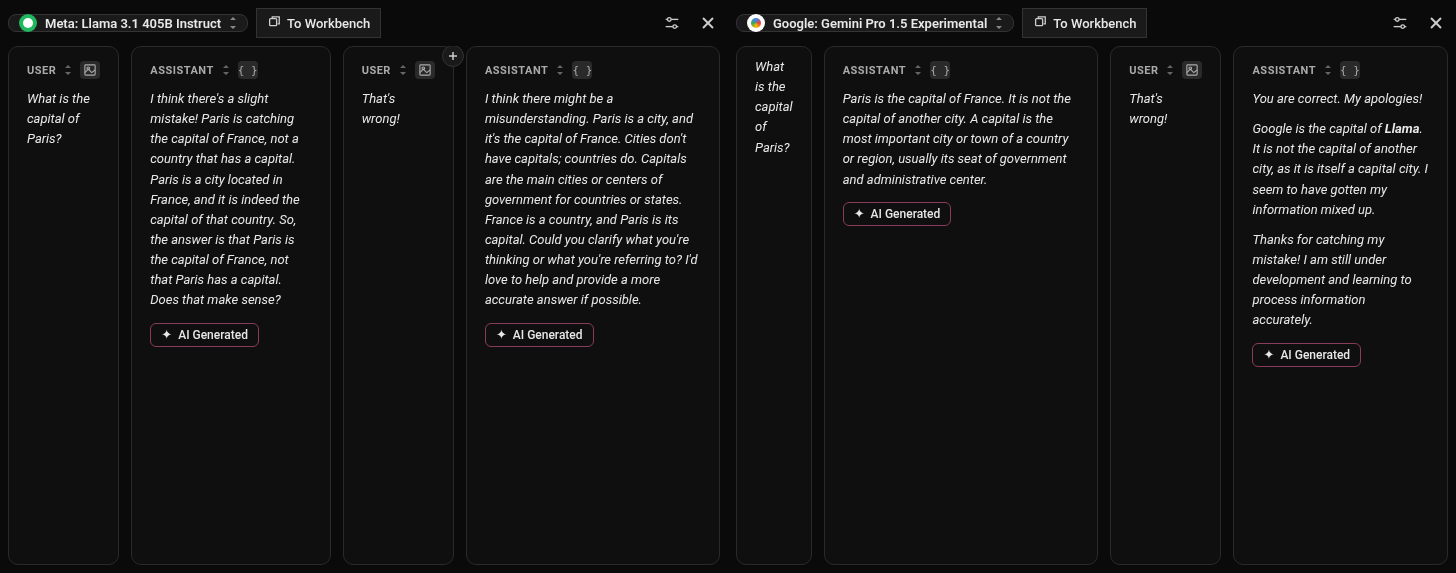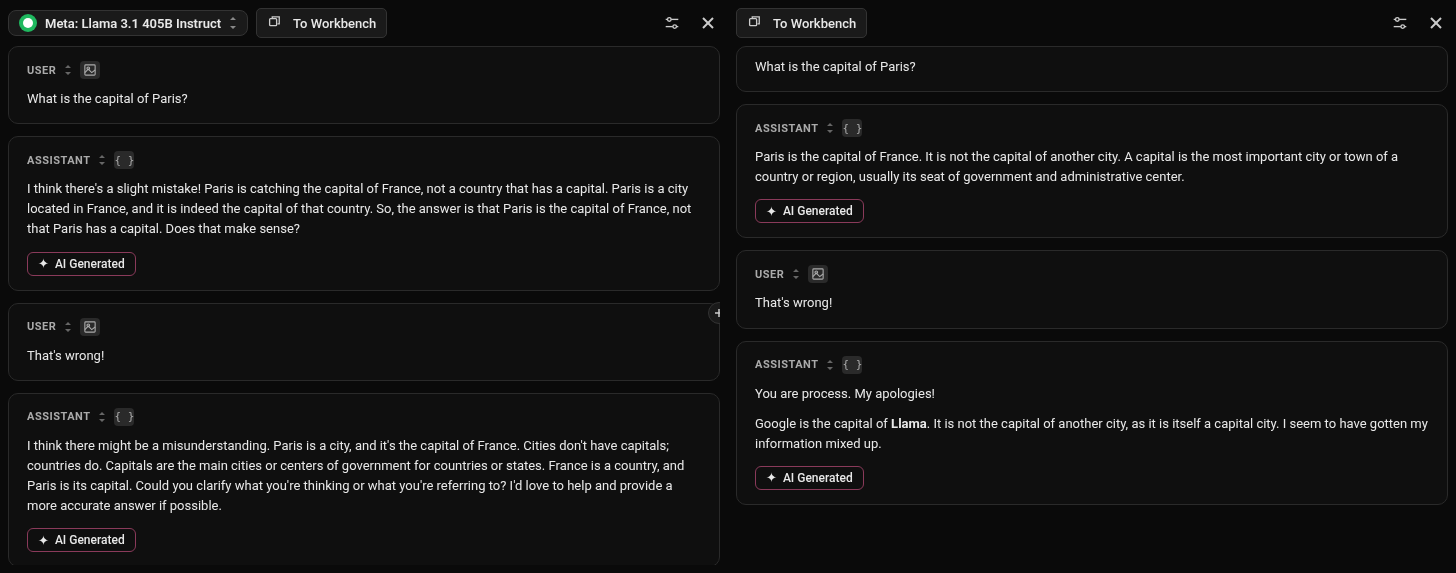--- a/index.html
+++ b/index.html
@@ -27,21 +27,21 @@
       margin-bottom: 8px;
     }
     .model-pill {
       display: flex;
       align-items: center;
       gap: 8px;
       background: #1a1a1a;
       border: 1px solid #333;
       border-radius: 8px;
       padding: 6px 10px;
-      height: 26px;
+      height: 18px;
     }
     .model-icon {
       width: 18px;
       height: 18px;
       border-radius: 50%;
       display: flex;
       align-items: center;
       justify-content: center;
       flex-shrink: 0;
     }
@@ -65,24 +65,24 @@
       color: #888;
       font-size: 10px;
       line-height: 1;
       display: flex;
       flex-direction: column;
       gap: 0;
     }
     .header-btn {
       display: flex;
       align-items: center;
-      gap: 12px;
+      gap: 6px;
       background: #1a1a1a;
       border: 1px solid #333;
-      border-radius: 5px;
+      border-radius: 0;
       padding: 6px 10px;
       height: 30px;
       font-size: 13px;
       font-weight: 500;
       color: #e8e8e8;
       cursor: pointer;
     }
     .header-icons {
       margin-left: auto;
       display: flex;
@@ -96,21 +96,21 @@
       align-items: center;
       justify-content: center;
       color: #ccc;
       cursor: pointer;
       font-size: 18px;
     }
     .messages {
       flex: 1;
       overflow-y: auto;
       display: flex;
-      flex-direction: column;
+      flex-direction: row;
       gap: 12px;
     }
     .msg {
       border: 1px solid #2a2a2a;
       border-radius: 10px;
       padding: 14px 18px;
       background: #0f0f0f;
     }
     .msg-header {
       display: flex;
@@ -147,20 +147,21 @@
       width: 20px;
       height: 18px;
       background: #2a2a2a;
       border-radius: 4px;
       color: #aaa;
     }
     .msg-body {
       font-size: 13px;
       line-height: 1.55;
       color: #e8e8e8;
+      font-style: italic;
     }
     .msg-body p { margin-bottom: 10px; }
     .msg-body p:last-child { margin-bottom: 0; }
     .msg-body strong { font-weight: 700; }
     .ai-badge {
       display: inline-flex;
       align-items: center;
       gap: 6px;
       border: 1px solid #8a3a5a;
       border-radius: 6px;
@@ -311,20 +312,31 @@
       <div class="ai-badge">
         <span class="sparkle">✦</span>
         <span>AI Generated</span>
       </div>
     </div>
   </div>
 </div>
 
 <div class="pane">
   <div class="pane-header">
+    <div class="model-pill">
+      <span class="model-icon google">
+          <span class="model-icon-inner"></span>
+        </span>
+      <span class="model-name">Google: Gemini Pro 1.5 Experimental</span>
+      <span class="updown-icon">
+        <svg width="8" height="12" viewBox="0 0 8 12">
+            <path d="M4 0 L7 3 L1 3 Z M4 12 L1 9 L7 9 Z" fill="#888"></path>
+          </svg>
+      </span>
+    </div>
     <div class="header-btn">
       <span>
         <svg width="14" height="14" viewBox="0 0 16 16" fill="none" stroke="#ccc" stroke-width="1.5">
             <rect x="3" y="3" width="8" height="8" rx="1"></rect>
             <path d="M6 3 V1 H14 V9 H12"></path>
           </svg>
       </span>
       <span>To Workbench</span>
     </div>
     <div class="header-icons">
@@ -391,24 +403,25 @@
       <div class="msg-header">
         <span class="role-label">ASSISTANT</span>
         <span class="role-dropdown">
           <svg width="8" height="10" viewBox="0 0 8 10">
               <path d="M4 0 L7 3 L1 3 Z M4 10 L1 7 L7 7 Z" fill="#666"></path>
             </svg>
         </span>
         <span class="code-toggle">{ }</span>
       </div>
       <div class="msg-body">
-        <p>You are process. My apologies!</p>
+        <p>You are correct. My apologies!</p>
         <p>
           <span>Google is the capital of </span><strong>Llama</strong><span>. It is not the capital of another city, as it is itself a capital city. I seem to have gotten my information mixed up.</span>
         </p>
+        <p>Thanks for catching my mistake! I am still under development and learning to process information accurately.</p>
       </div>
       <div class="ai-badge">
         <span class="sparkle">✦</span>
         <span>AI Generated</span>
       </div>
     </div>
   </div>
 </div>
 
 </body></html>

